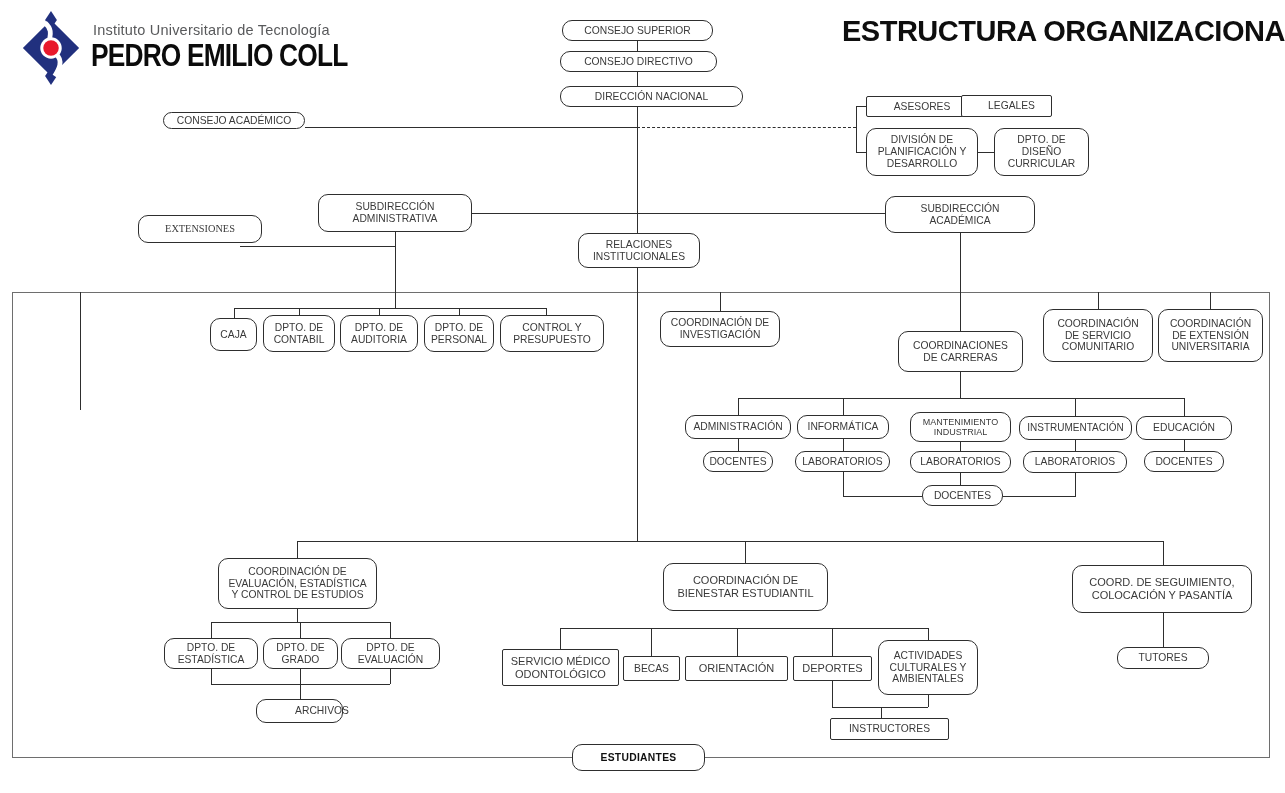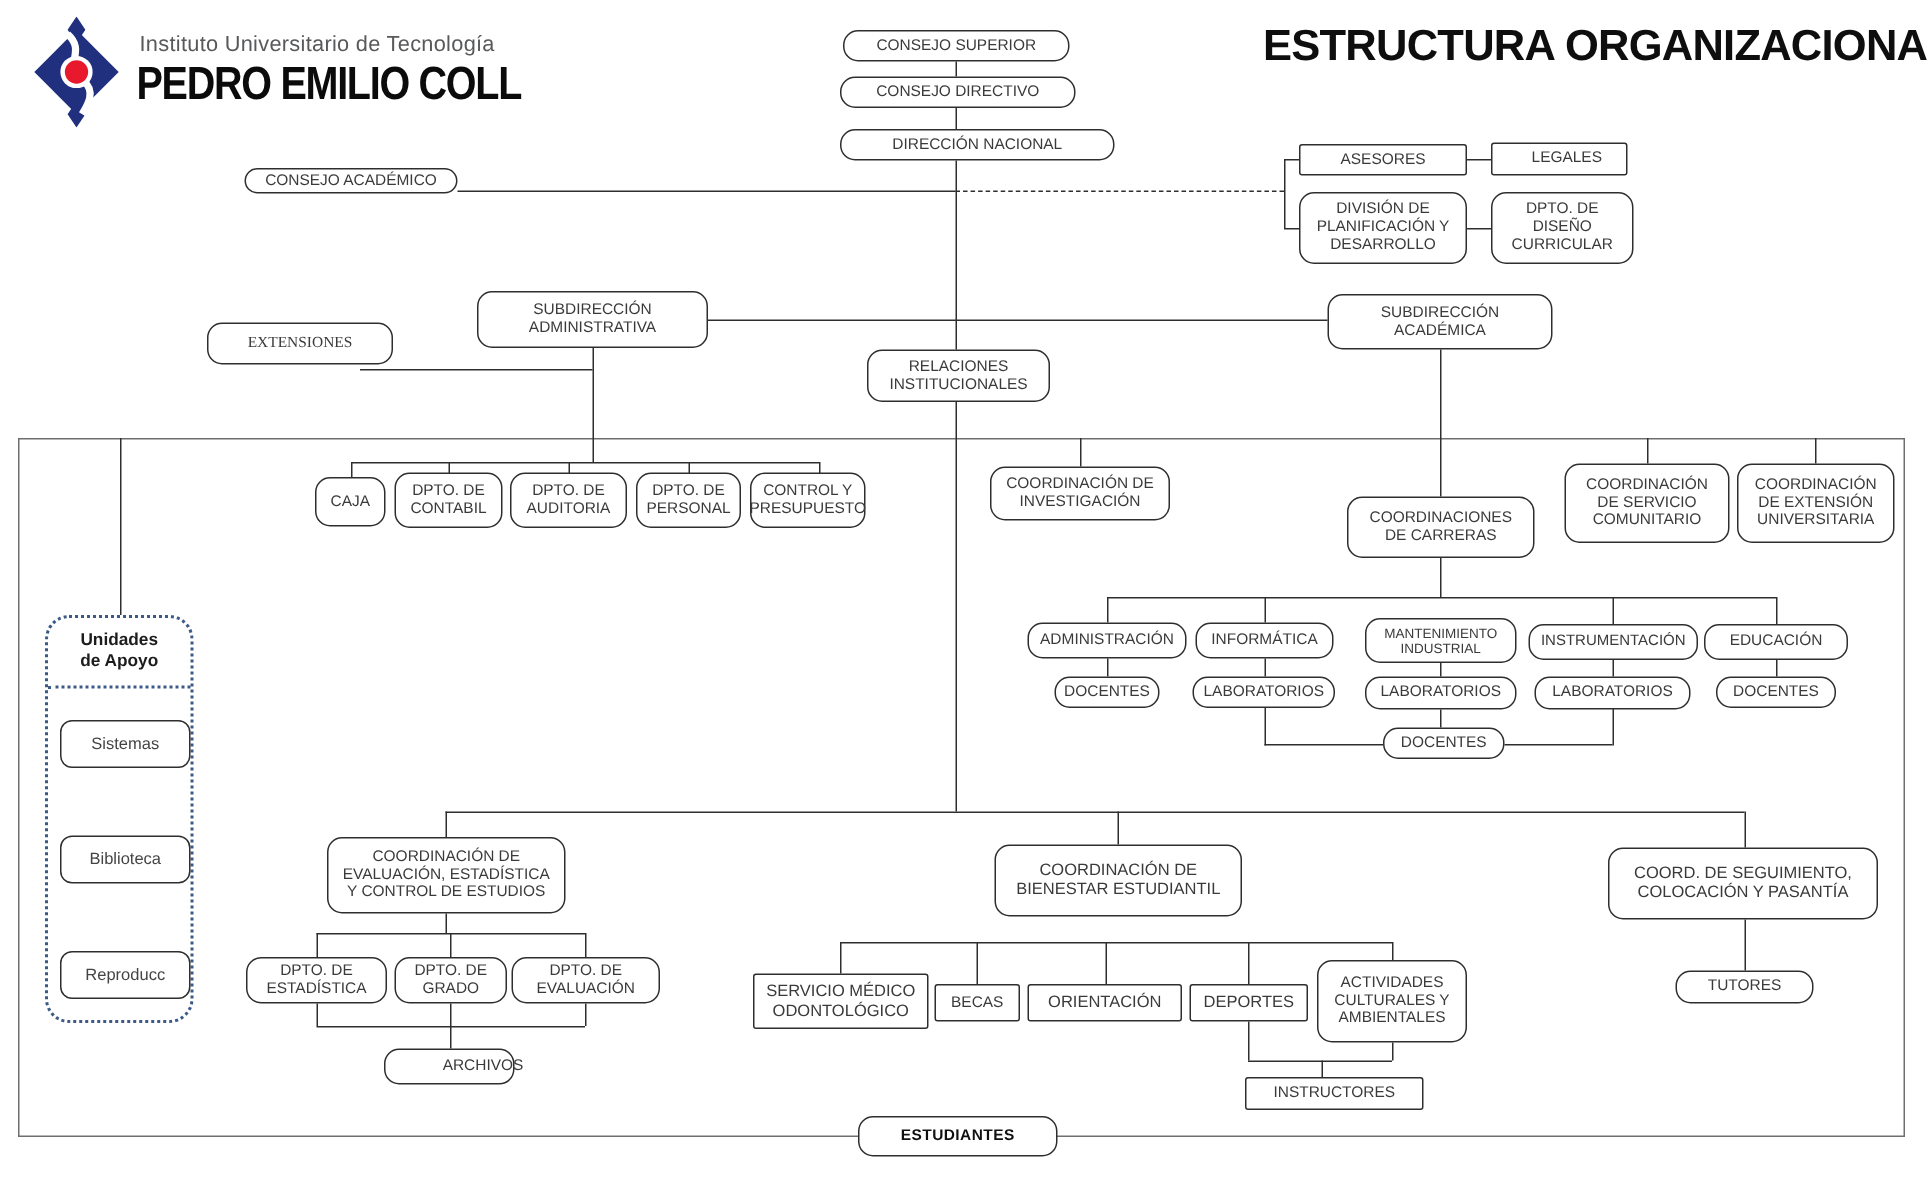--- a/index.html
+++ b/index.html
@@ -55,28 +55,20 @@
     <path d="M42 16 C 60 32, 36 44, 56 58 C 68 67, 60 80, 55 88" stroke="#fff" stroke-width="6.5" fill="none"></path>
     <circle cx="50" cy="50" r="14.5" fill="#fff"></circle>
     <circle cx="50" cy="50" r="10.5" fill="#e8192c"></circle>
   </svg>
   <div class="inst-line1">Instituto Universitario de Tecnología</div>
   <div class="inst-line2">PEDRO EMILIO COLL</div>
   <div class="page-title">ESTRUCTURA ORGANIZACIONAL</div>
 
   <div class="frame"></div>
 
-  <div class="support">
-    <div class="support-title">Unidades
-de Apoyo</div>
-    <div class="support-divider"></div>
-    <div class="support-item" style="top:68px">Sistemas</div>
-    <div class="support-item" style="top:145px">Biblioteca</div>
-    <div class="support-item" style="top:222px">Reproducc</div>
-  </div>
 
 <div class="edge v" style="left: 637px; top: 41px; height: 10px;"></div>
     <div class="edge v" style="left: 637px; top: 72px; height: 14px;"></div>
     <div class="edge v" style="left: 637px; top: 107px; height: 126px;"></div>
     <div class="edge v" style="left: 637px; top: 268px; height: 273px;"></div>
     <div class="edge h" style="left: 305px; top: 127px; width: 332px;"></div>
     <div class="edge h dash" style="left: 637px; top: 127px; width: 219px;"></div>
     <div class="edge v" style="left: 856px; top: 106px; height: 46px;"></div>
     <div class="edge h" style="left: 856px; top: 106px; width: 10px;"></div>
     <div class="edge h" style="left: 856px; top: 152px; width: 10px;"></div>
@@ -135,42 +127,42 @@
     <div class="edge v" style="left: 928px; top: 695px; height: 12px;"></div>
     <div class="edge h" style="left: 832px; top: 707px; width: 96px;"></div>
     <div class="edge v" style="left: 881px; top: 707px; height: 11px;"></div>
     <div class="edge v" style="left: 1163px; top: 613px; height: 34px;"></div>
     <div class="edge v" style="left: 80px; top: 292px; height: 118px;"></div>
     <div class="node" style="left: 562px; top: 20px; width: 151px; height: 21px;">CONSEJO SUPERIOR</div>
     <div class="node" style="left: 560px; top: 51px; width: 157px; height: 21px;">CONSEJO DIRECTIVO</div>
     <div class="node" style="left: 560px; top: 86px; width: 183px; height: 21px;">DIRECCIÓN NACIONAL</div>
     <div class="node" style="left: 163px; top: 112px; width: 142px; height: 17px;">CONSEJO ACADÉMICO</div>
     <div class="node sharp" style="left: 866px; top: 96px; width: 112px; height: 21px;">ASESORES</div>
-    <div class="node sharp" style="left: 994px; top: 95px; width: 91px; height: 22px; padding-left: 12px;">LEGALES</div>
+    <div class="node sharp" style="left: 961px; top: 95px; width: 91px; height: 22px; padding-left: 12px;">LEGALES</div>
     <div class="node" style="left: 866px; top: 128px; width: 112px; height: 48px;">DIVISIÓN DE
 PLANIFICACIÓN Y
 DESARROLLO</div>
     <div class="node" style="left: 994px; top: 128px; width: 95px; height: 48px;">DPTO. DE
 DISEÑO
 CURRICULAR</div>
     <div class="node" style="left: 318px; top: 194px; width: 154px; height: 38px;">SUBDIRECCIÓN
 ADMINISTRATIVA</div>
     <div class="node" style="left: 885px; top: 196px; width: 150px; height: 37px;">SUBDIRECCIÓN
 ACADÉMICA</div>
     <div class="node" style="left: 138px; top: 215px; width: 124px; height: 28px; font-family: Liberation Serif, serif;">EXTENSIONES</div>
     <div class="node" style="left: 578px; top: 233px; width: 122px; height: 35px;">RELACIONES
 INSTITUCIONALES</div>
     <div class="node" style="left: 210px; top: 318px; width: 47px; height: 33px;">CAJA</div>
     <div class="node" style="left: 263px; top: 315px; width: 72px; height: 37px;">DPTO. DE
 CONTABIL</div>
     <div class="node" style="left: 340px; top: 315px; width: 78px; height: 37px;">DPTO. DE
 AUDITORIA</div>
     <div class="node" style="left: 424px; top: 315px; width: 70px; height: 37px;">DPTO. DE
 PERSONAL</div>
-    <div class="node" style="left: 500px; top: 315px; width: 77px; height: 37px;">CONTROL Y
+    <div class="node" style="left: 500px; top: 315px; width: 104px; height: 37px;">CONTROL Y
 PRESUPUESTO</div>
     <div class="node" style="left: 660px; top: 311px; width: 120px; height: 36px;">COORDINACIÓN DE
 INVESTIGACIÓN</div>
     <div class="node" style="left: 898px; top: 331px; width: 125px; height: 41px;">COORDINACIONES
 DE CARRERAS</div>
     <div class="node" style="left: 1043px; top: 309px; width: 110px; height: 53px;">COORDINACIÓN
 DE SERVICIO
 COMUNITARIO</div>
     <div class="node" style="left: 1158px; top: 309px; width: 105px; height: 53px;">COORDINACIÓN
 DE EXTENSIÓN

